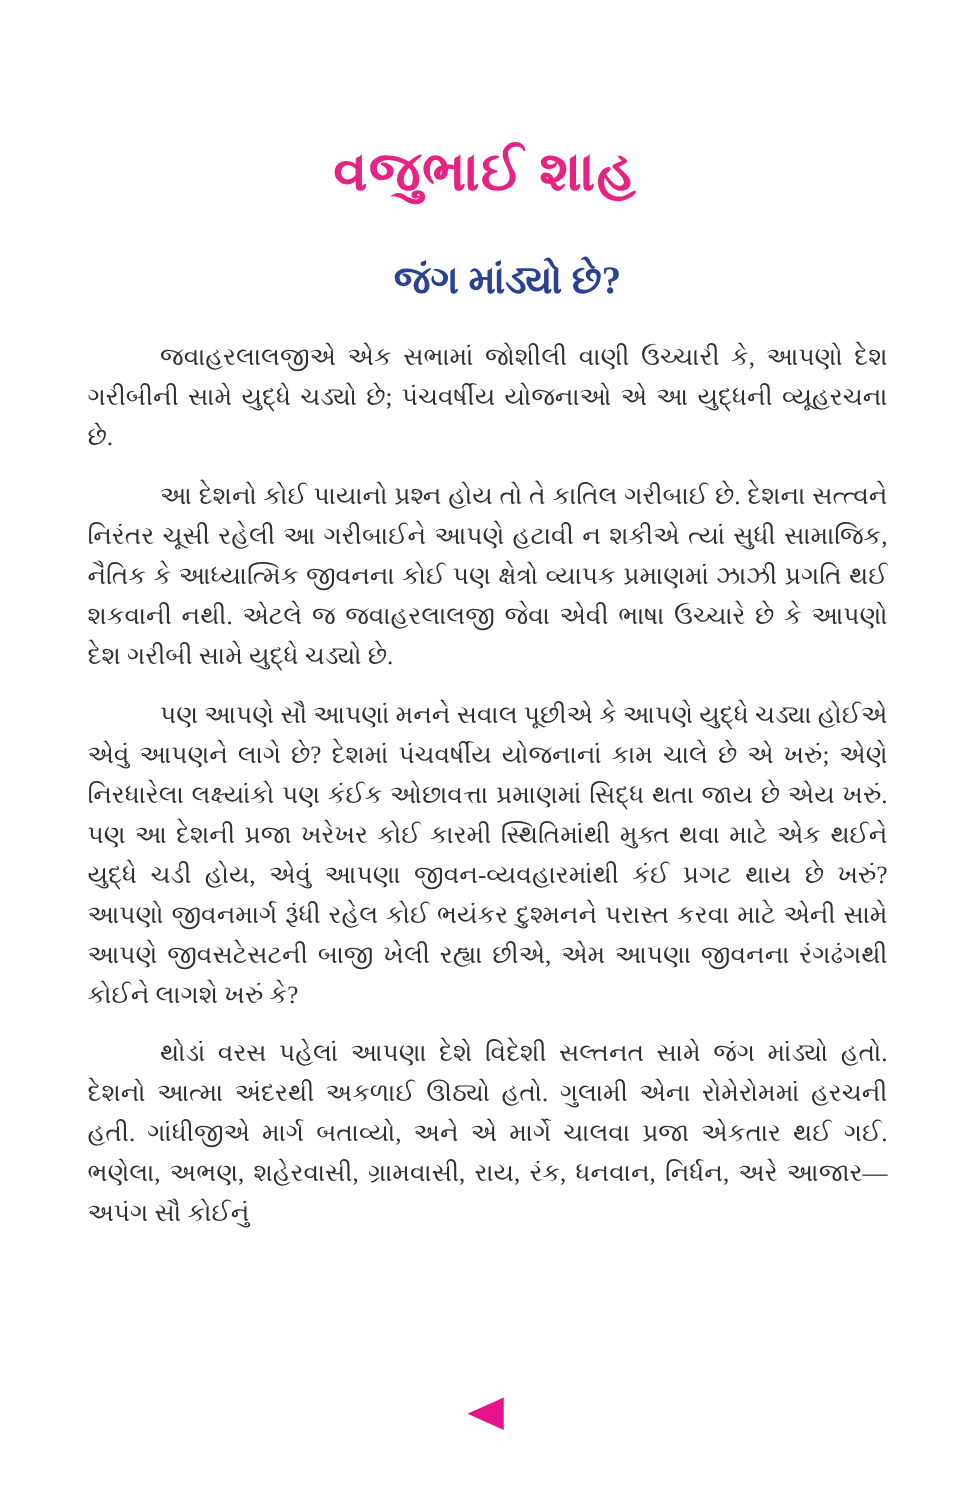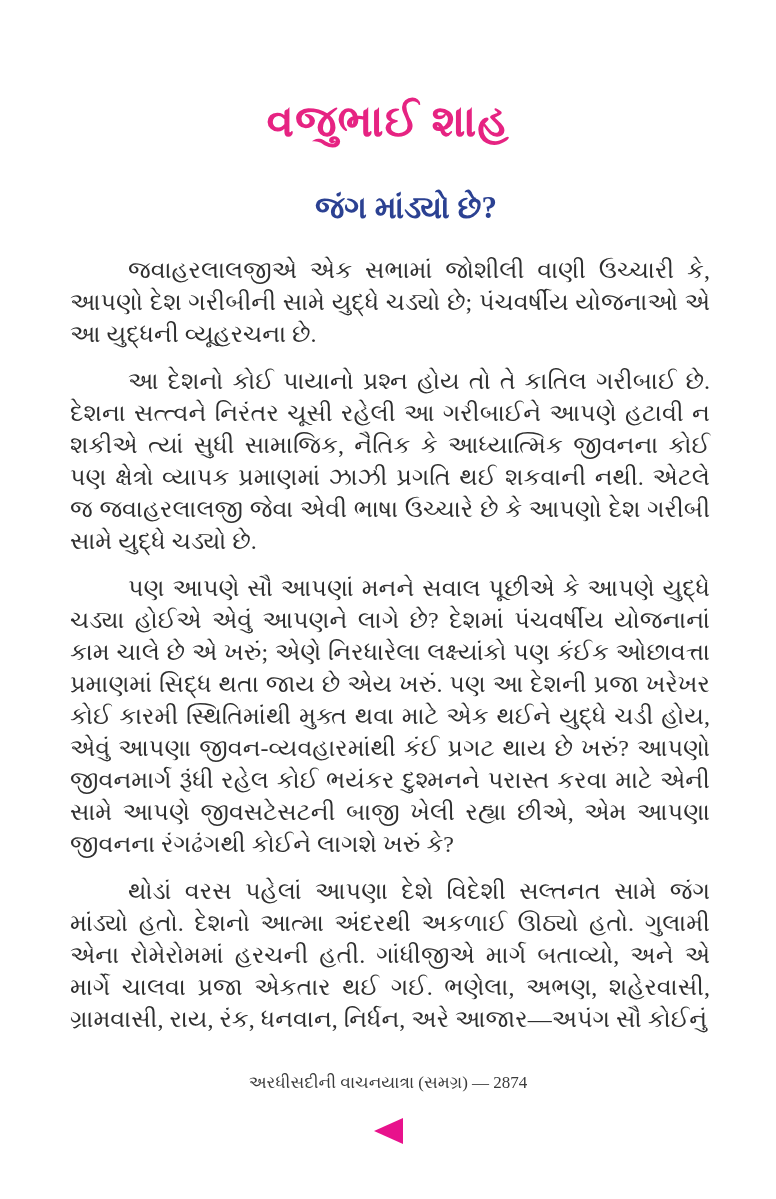--- a/index.html
+++ b/index.html
@@ -19,42 +19,42 @@
   .page {
     position: relative;
     width: 776px;
     height: 1199px;
     margin: 0 auto;
     background: #ffffff;
     font-family: "Liberation Serif", "DejaVu Serif", serif;
     overflow: hidden;
   }
   .author-title {
-    margin: 0;
+    margin: 16px;
     padding-top: 96px;
     text-align: center;
     font-size: 44px;
     line-height: 52px;
     font-weight: bold;
     color: var(--pink);
     letter-spacing: 1px;
   }
   .article-title {
     margin: 40px 0 0 0;
     text-align: center;
     font-size: 31px;
     line-height: 40px;
     font-weight: bold;
     color: var(--blue);
     padding-left: 36px;
   }
   .article-body {
     margin: 26px 66px 16px 70px;
     color: var(--body-color);
-    font-size: 24px;
+    font-size: 20px;
     line-height: 32px;
     text-align: justify;
     text-justify: inter-word;
   }
   .article-body p {
     margin: 0 0 15px 0;
     text-indent: 58px;
   }
   .page-footer {
     position: absolute;
@@ -95,19 +95,18 @@
 
   <h2 class="article-title">જંગ માંડ્યો છે?</h2>
 
   <div class="article-body">
     <p>જવાહરલાલજીએ એક સભામાં જોશીલી વાણી ઉચ્ચારી કે, આપણો દેશ ગરીબીની સામે યુદ્ધે ચડ્યો છે; પંચવર્ષીય યોજનાઓ એ આ યુદ્ધની વ્યૂહરચના છે.</p>
     <p>આ દેશનો કોઈ પાયાનો પ્રશ્ન હોય તો તે કાતિલ ગરીબાઈ છે. દેશના સત્ત્વને નિરંતર ચૂસી રહેલી આ ગરીબાઈને આપણે હટાવી ન શકીએ ત્યાં સુધી સામાજિક, નૈતિક કે આધ્યાત્મિક જીવનના કોઈ પણ ક્ષેત્રો વ્યાપક પ્રમાણમાં ઝાઝી પ્રગતિ થઈ શકવાની નથી. એટલે જ જવાહરલાલજી જેવા એવી ભાષા ઉચ્ચારે છે કે આપણો દેશ ગરીબી સામે યુદ્ધે ચડ્યો છે.</p>
     <p>પણ આપણે સૌ આપણાં મનને સવાલ પૂછીએ કે આપણે યુદ્ધે ચડ્યા હોઈએ એવું આપણને લાગે છે? દેશમાં પંચવર્ષીય યોજનાનાં કામ ચાલે છે એ ખરું; એણે નિરધારેલા લક્ષ્યાંકો પણ કંઈક ઓછાવત્તા પ્રમાણમાં સિદ્ધ થતા જાય છે એય ખરું. પણ આ દેશની પ્રજા ખરેખર કોઈ કારમી સ્થિતિમાંથી મુક્ત થવા માટે એક થઈને યુદ્ધે ચડી હોય, એવું આપણા જીવન-વ્યવહારમાંથી કંઈ પ્રગટ થાય છે ખરું? આપણો જીવનમાર્ગ રૂંધી રહેલ કોઈ ભયંકર દુશ્મનને પરાસ્ત કરવા માટે એની સામે આપણે જીવસટેસટની બાજી ખેલી રહ્યા છીએ, એમ આપણા જીવનના રંગઢંગથી કોઈને લાગશે ખરું કે?</p>
     <p>થોડાં વરસ પહેલાં આપણા દેશે વિદેશી સલ્તનત સામે જંગ માંડ્યો હતો. દેશનો આત્મા અંદરથી અકળાઈ ઊઠ્યો હતો. ગુલામી એના રોમેરોમમાં હરચની હતી. ગાંધીજીએ માર્ગ બતાવ્યો, અને એ માર્ગે ચાલવા પ્રજા એકતાર થઈ ગઈ. ભણેલા, અભણ, શહેરવાસી, ગ્રામવાસી, રાય, રંક, ધનવાન, નિર્ધન, અરે આજાર—અપંગ સૌ કોઈનું</p>
   </div>
 
-  <div class="page-footer">અરધીસદીની વાચનયાત્રા (સમગ્ર) — 2874</div>
 
   <div class="nav-strip">
     <span class="prev-triangle"></span>
   </div>
 
 </div>
 
 </body></html>

